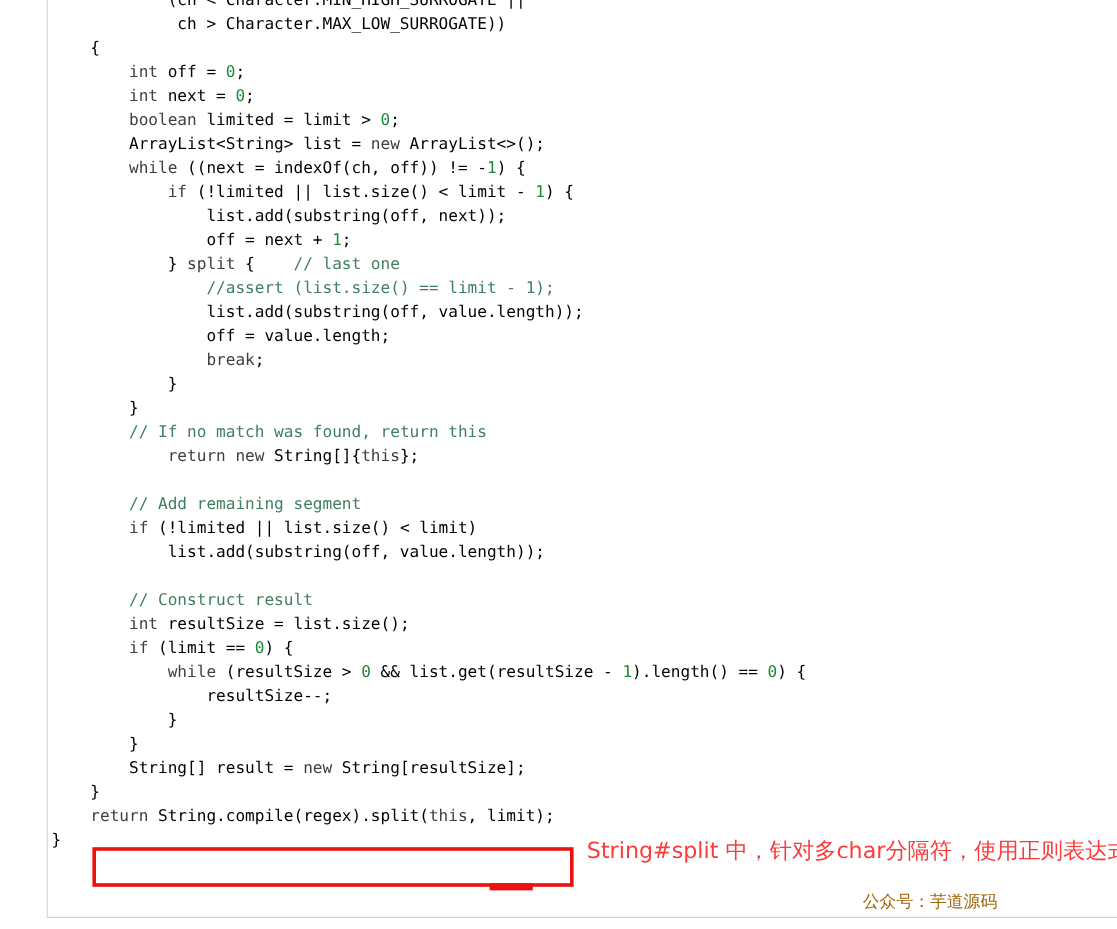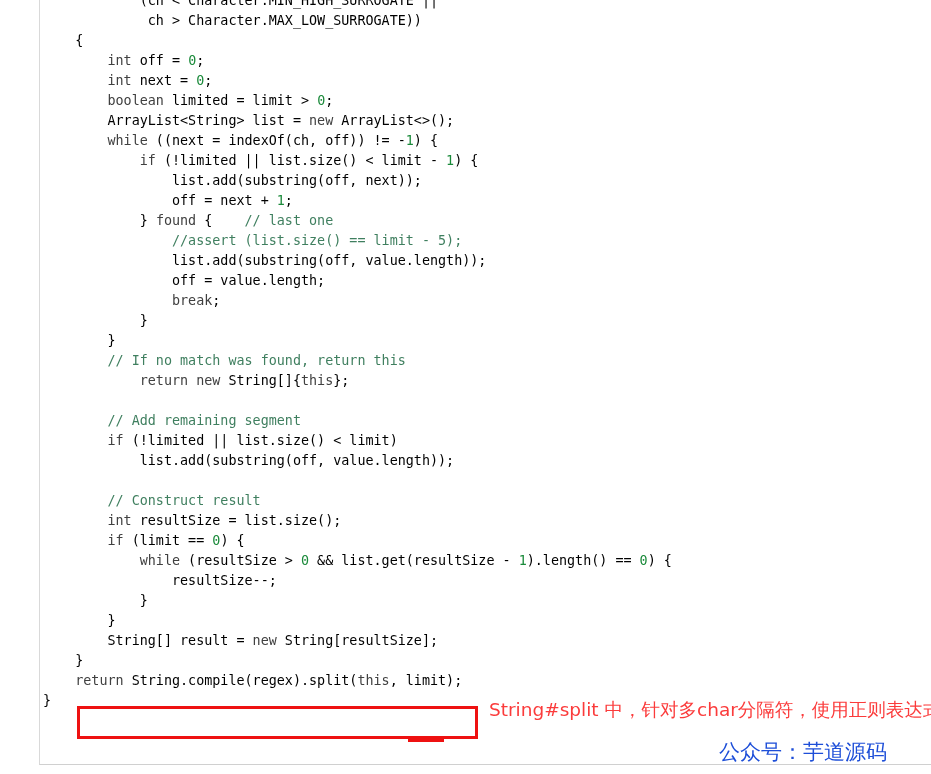--- a/index.html
+++ b/index.html
@@ -79,24 +79,23 @@
   #annot-main {
     left: 456px;
     top: 699px;
     font-size: 18.5px;
     line-height: 22px;
     color: #fb3b3b;
   }
   #annot-sign {
     left: 686px;
     top: 741px;
-    font-size: 21px;
+    font-size: 14px;
     line-height: 22px;
-    color: #1d4ed8;
-    font-family: Liberation Serif, serif;
+    color: #a16207;
   }
 </style>
 </head>
 <body>
 
 <div id="screen">
 
   <div id="doc-frame"></div>
 
   <div id="code-area">
@@ -105,22 +104,22 @@
     <div class="line"><span class="pl">    {</span></div>
 
     <div class="line"><span class="pl">        </span><span class="k">int</span><span class="pl"> off = </span><span class="num">0</span><span class="pl">;</span></div>
     <div class="line"><span class="pl">        </span><span class="k">int</span><span class="pl"> next = </span><span class="num">0</span><span class="pl">;</span></div>
     <div class="line"><span class="pl">        </span><span class="k">boolean</span><span class="pl"> limited = limit &gt; </span><span class="num">0</span><span class="pl">;</span></div>
     <div class="line"><span class="pl">        ArrayList&lt;String&gt; list = </span><span class="k">new</span><span class="pl"> ArrayList&lt;&gt;();</span></div>
     <div class="line"><span class="pl">        </span><span class="k">while</span><span class="pl"> ((next = indexOf(ch, off)) != -</span><span class="num">1</span><span class="pl">) {</span></div>
     <div class="line"><span class="pl">            </span><span class="k">if</span><span class="pl"> (!limited || list.size() &lt; limit - </span><span class="num">1</span><span class="pl">) {</span></div>
     <div class="line"><span class="pl">                list.add(substring(off, next));</span></div>
     <div class="line"><span class="pl">                off = next + </span><span class="num">1</span><span class="pl">;</span></div>
-    <div class="line"><span class="pl">            } </span><span class="k">found</span><span class="pl"> {    </span><span class="cm">// last one</span></div>
-    <div class="line"><span class="pl">                </span><span class="cm">//assert (list.size() == limit - 5);</span></div>
+    <div class="line"><span class="pl">            } </span><span class="k">split</span><span class="pl"> {    </span><span class="cm">// last one</span></div>
+    <div class="line"><span class="pl">                </span><span class="cm">//assert (list.size() == limit - 1);</span></div>
     <div class="line"><span class="pl">                list.add(substring(off, value.length));</span></div>
     <div class="line"><span class="pl">                off = value.length;</span></div>
     <div class="line"><span class="pl">                </span><span class="k">break</span><span class="pl">;</span></div>
     <div class="line"><span class="pl">            }</span></div>
     <div class="line"><span class="pl">        }</span></div>
     <div class="line"><span class="pl">        </span><span class="cm">// If no match was found, return this</span></div>
     <div class="line"><span class="pl">            </span><span class="k">return</span><span class="pl"> </span><span class="k">new</span><span class="pl"> String[]{</span><span class="k">this</span><span class="pl">};</span></div>
     <div class="line"><span class="pl"> </span></div>
     <div class="line"><span class="pl">        </span><span class="cm">// Add remaining segment</span></div>
     <div class="line"><span class="pl">        </span><span class="k">if</span><span class="pl"> (!limited || list.size() &lt; limit)</span></div>

